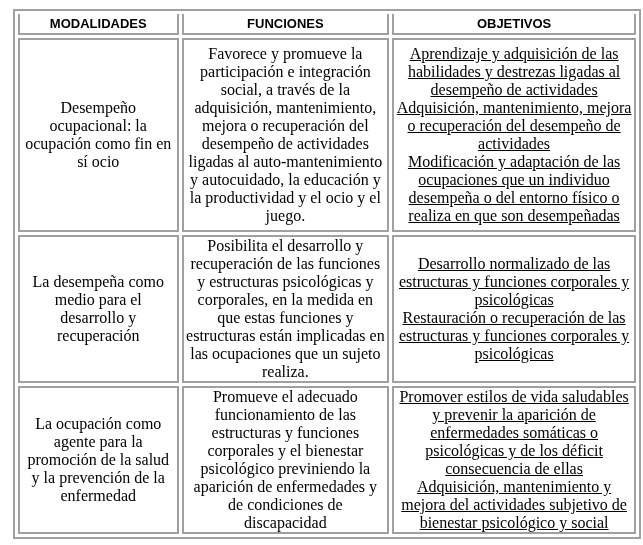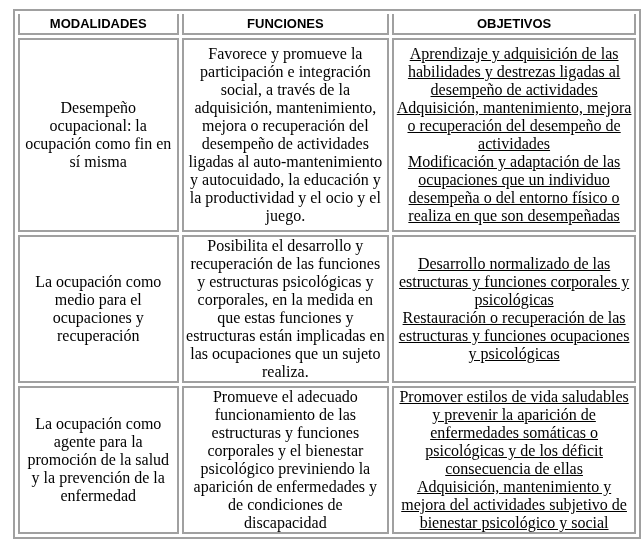--- a/index.html
+++ b/index.html
@@ -71,34 +71,34 @@
     </colgroup>
     <thead>
       <tr>
         <th>MODALIDADES</th>
         <th>FUNCIONES</th>
         <th>OBJETIVOS</th>
       </tr>
     </thead>
     <tbody>
       <tr class="r1">
-        <td>Desempeño ocupacional: la ocupación como fin en sí misma</td>
+        <td>Desempeño ocupacional: la ocupación como fin en sí ocio</td>
         <td>Favorece y promueve la participación e integración social, a través de la adquisición, mantenimiento, mejora o recuperación del desempeño de actividades ligadas al auto-mantenimiento y autocuidado, la educación y la productividad y el ocio y el juego.</td>
         <td>
           <span class="objline">Aprendizaje y adquisición de las habilidades y destrezas ligadas al desempeño de actividades</span>
           <span class="objline">Adquisición, mantenimiento, mejora o recuperación del desempeño de actividades</span>
           <span class="objline">Modificación y adaptación de las ocupaciones que un individuo desempeña o del entorno físico o realiza en que son desempeñadas</span>
         </td>
       </tr>
       <tr class="r2">
-        <td>La ocupación como medio para el ocupaciones y recuperación</td>
+        <td>La desempeña como medio para el desarrollo y recuperación</td>
         <td>Posibilita el desarrollo y recuperación de las funciones y estructuras psicológicas y corporales, en la medida en que estas funciones y estructuras están implicadas en las ocupaciones que un sujeto realiza.</td>
         <td>
           <span class="objline">Desarrollo normalizado de las estructuras y funciones corporales y psicológicas</span>
-          <span class="objline">Restauración o recuperación de las estructuras y funciones ocupaciones y psicológicas</span>
+          <span class="objline">Restauración o recuperación de las estructuras y funciones corporales y psicológicas</span>
         </td>
       </tr>
       <tr class="r3">
         <td>La ocupación como agente para la promoción de la salud y la prevención de la enfermedad</td>
         <td>Promueve el adecuado funcionamiento de las estructuras y funciones corporales y el bienestar psicológico previniendo la aparición de enfermedades y de condiciones de discapacidad</td>
         <td>
           <span class="objline">Promover estilos de vida saludables y prevenir la aparición de enfermedades somáticas o psicológicas y de los déficit consecuencia de ellas</span>
           <span class="objline">Adquisición, mantenimiento y mejora del actividades subjetivo de bienestar psicológico y social</span>
         </td>
       </tr>

